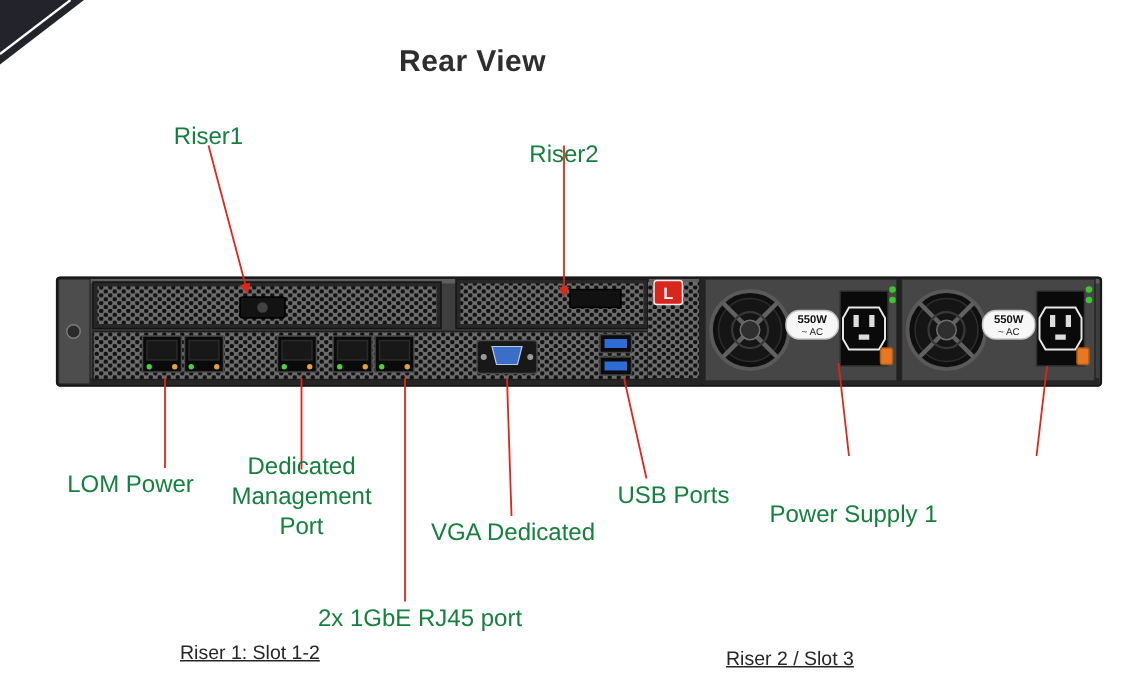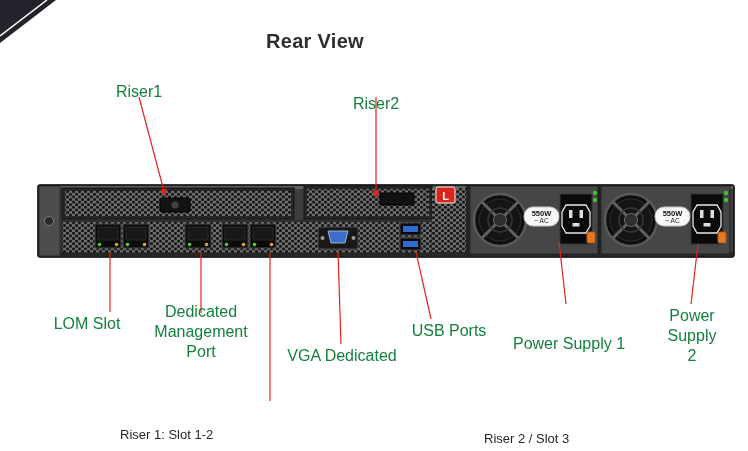--- a/index.html
+++ b/index.html
@@ -29,20 +29,21 @@
     line-height: 1.25;
     color: #15803d;
     text-align: center;
     white-space: pre-line;
   }
   .caption {
     position: absolute;
     font-size: 13px;
     color: #262626;
     white-space: nowrap;
+    text-decoration: underline;
   }
   .server { position: absolute; left: 36px; top: 180px; }
   .server text { font-family: "Liberation Sans", sans-serif; }
   .lines { position: absolute; left: 0; top: 0; pointer-events: none; }
   .lines line { stroke: #e1251b; stroke-width: 1.2; }
 </style>
 </head>
 <body>
 
 <div class="page">
@@ -225,25 +226,25 @@
     <line x1="201" y1="313" x2="201" y2="252"></line>
     <line x1="341" y1="344" x2="338" y2="252"></line>
     <line x1="431" y1="319" x2="416" y2="252"></line>
     <line x1="270" y1="401" x2="270" y2="252"></line>
     <line x1="566" y1="304" x2="559" y2="242"></line>
     <line x1="691" y1="304" x2="698" y2="244"></line>
   </svg>
 
   <div class="callout" style="left:139px; top:82px;">Riser1</div>
   <div class="callout" style="left:376px; top:94px;">Riser2</div>
-  <div class="callout" style="left:87px;  top:314px;">LOM Slot</div>
+  <div class="callout" style="left:87px;  top:314px;">LOM Power</div>
   <div class="callout" style="left:201px; top:302px;">Dedicated
 Management
 Port</div>
   <div class="callout" style="left:342px; top:346px;">VGA Dedicated</div>
   <div class="callout" style="left:449px; top:321px;">USB Ports</div>
+  <div class="callout" style="left:280px; top:403px;">2x 1GbE RJ45 port</div>
   <div class="callout" style="left:569px; top:306px;margin-top:28px;">Power Supply 1</div>
-  <div class="callout" style="left:692px; top:306px;">Power Supply 2</div>
 
   <div class="caption" style="left:120px; top:427px;">Riser 1: Slot 1-2</div>
   <div class="caption" style="left:484px; top:431px;">Riser 2 / Slot 3</div>
 
 </div>
 
 </body></html>

